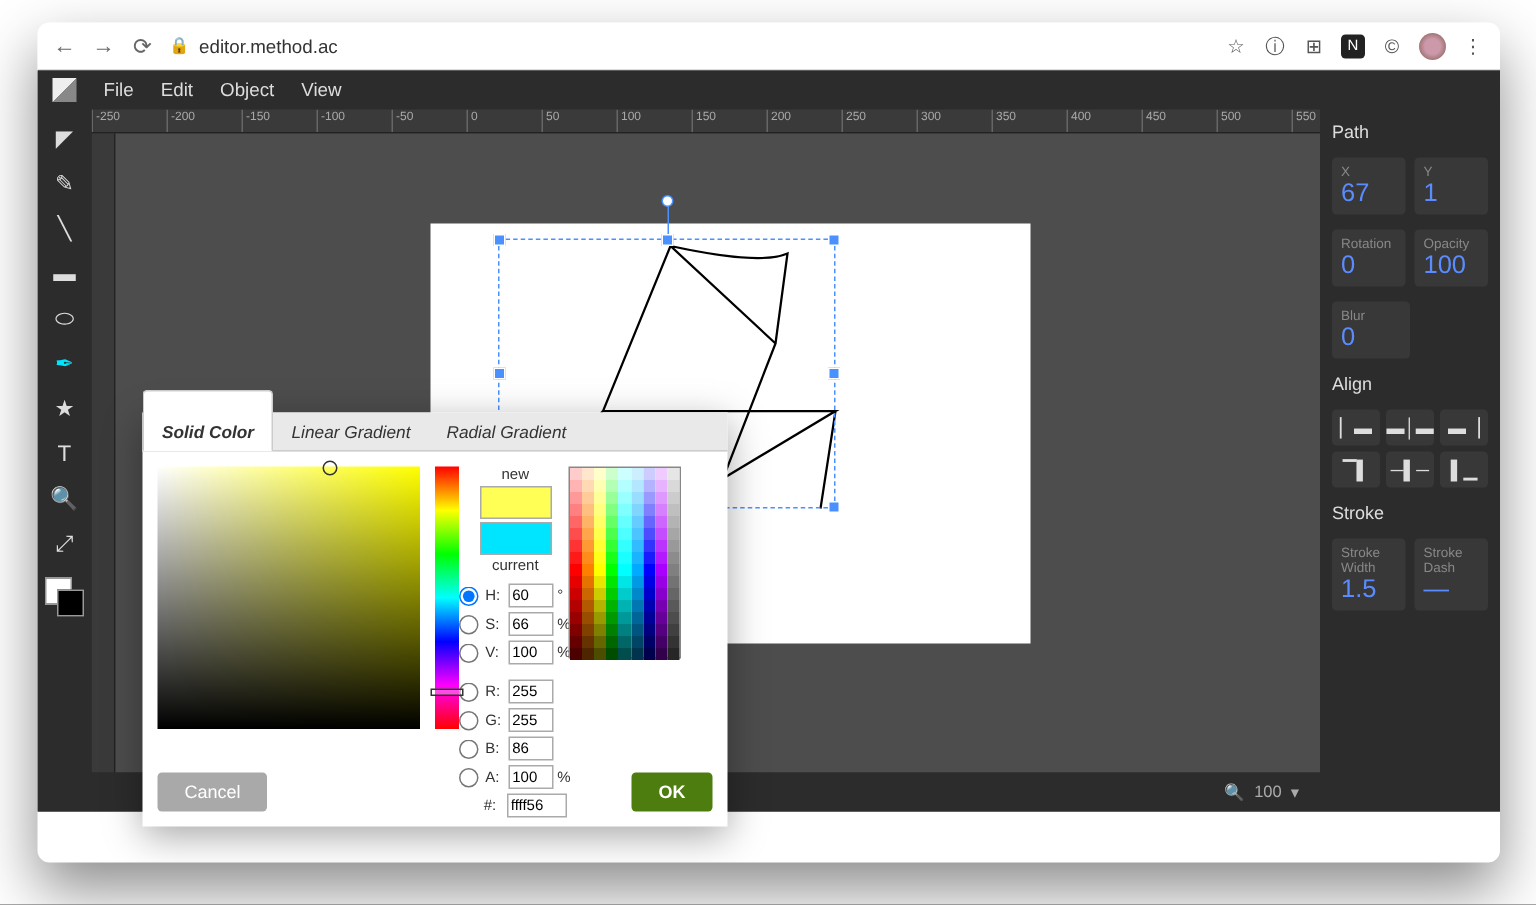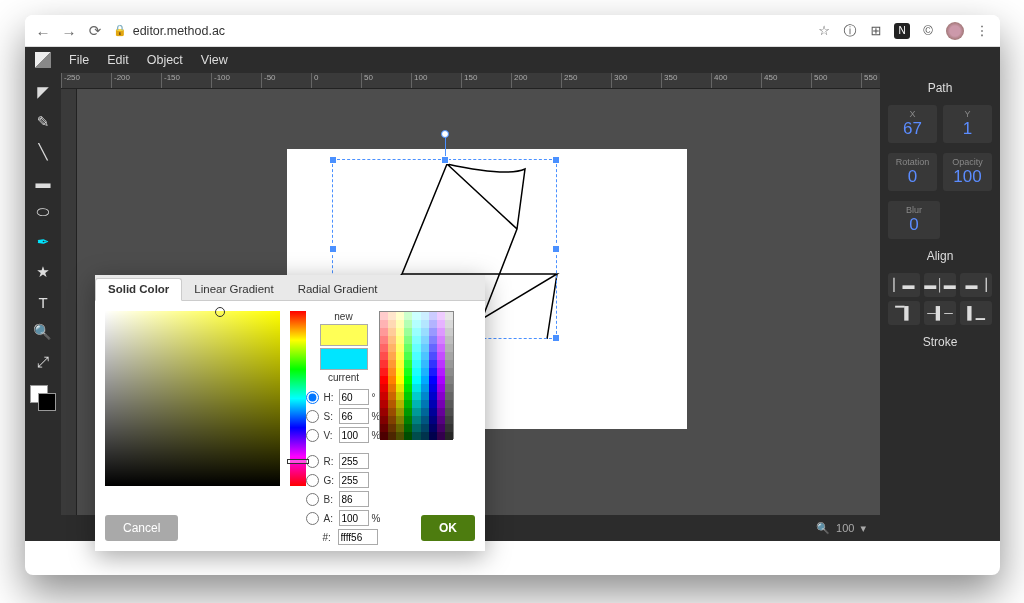--- a/index.html
+++ b/index.html
@@ -31,34 +31,34 @@
   .toolbar { position:absolute; left:0; top:26px; bottom:0; width:36px; background:#2c2c2c; display:flex; flex-direction:column; align-items:center; padding-top:6px; gap:4px;}
   .tool { width:28px;height:26px;display:flex;align-items:center;justify-content:center;color:#ddd;font-size:15px;border-radius:3px;}
   .tool.active{color:#00e5ff;}
   .swatch-pair{margin-top:6px;position:relative;width:26px;height:26px;}
   .swatch-pair .fg{position:absolute;left:0;top:0;width:18px;height:18px;background:#fff;border:1px solid #999;}
   .swatch-pair .bg{position:absolute;right:0;bottom:0;width:18px;height:18px;background:#000;border:1px solid #999;}
   .canvas-area{position:absolute;left:52px;top:42px;right:120px;bottom:26px;background:#4d4d4d;overflow:hidden;}
   .artboard{position:absolute;left:210px;top:60px;width:400px;height:280px;background:#fff;}
   .selection{position:absolute;left:45px;top:10px;width:225px;height:180px;border:1px dashed #4a90ff;}
   .handle{position:absolute;width:8px;height:8px;background:#4a90ff;border:1px solid #fff;}
-  .panel { position:absolute; right:0; top:26px; bottom:0; width:120px; background:#2c2c2c; padding:8px; display:flex;flex-direction:column;gap:10px; font-size:11px;text-align:center;}
+  .panel { position:absolute; right:0; top:26px; bottom:0; width:120px; background:#2c2c2c; padding:8px; display:flex;flex-direction:column;gap:10px; font-size:11px;}
   .panel h4{color:#ddd;font-weight:500;font-size:12px;}
   .prop-row{display:flex;gap:6px;}
   .prop-box{flex:1;background:#383838;border-radius:3px;padding:4px 6px;}
   .prop-box .lbl{font-size:9px;color:#888;}
   .prop-box .val{font-size:17px;color:#5b8cff;}
   .align-grid{display:grid;grid-template-columns:repeat(3,1fr);gap:4px;}
   .align-btn{height:24px;background:#383838;border-radius:3px;display:flex;align-items:center;justify-content:center;color:#ddd;font-size:12px;}
   .statusbar{position:absolute;left:36px;right:120px;bottom:0;height:26px;background:#2c2c2c;display:flex;align-items:center;justify-content:flex-end;padding-right:14px;gap:6px;color:#aaa;font-size:11px;}
   .swatch-strip{position:absolute;left:42px;bottom:4px;height:16px;width:320px;background:linear-gradient(90deg,#000,#444 8%,#888 12%,#ff0 18%,#0f0 28%,#0ff 38%,#00f 48%,#f0f 58%,#f00 68%,#ffd6a5 76%,#fdffb6 82%,#caffbf 86%,#9bf6ff 90%,#bdb2ff 94%,#ffc6ff 98%);opacity:.85;}
   
   .picker { position:absolute; left:70px; top:228px; width:390px; height:276px; background:#fff; box-shadow:0 6px 24px rgba(0,0,0,.35); font-size:11px; color:#333;}
   .picker-tabs{height:26px;display:flex;align-items:flex-end;background:#e9e9e9;border-bottom:1px solid #ccc;}
-  .ptab{padding:4px 12px 5px;font-size:11.5px;color:#333;}
+  .ptab{padding:22px 12px 5px;font-size:11.5px;color:#333;font-style:italic;}
   .ptab.active{background:#fff;border:1px solid #ccc;border-bottom:1px solid #fff;border-radius:3px 3px 0 0;margin-bottom:-1px;font-weight:600;}
   .picker-body{padding:10px;display:flex;gap:10px;}
   .sv-panel{width:175px;height:175px;background:linear-gradient(to top,#000,transparent),linear-gradient(to right,#fff,#ffff00);position:relative;}
   .sv-cursor{position:absolute; right:55px; top:-4px; width:10px;height:10px;border:1px solid #333;border-radius:50%;}
   .hue-bar{width:16px;height:175px;background:linear-gradient(to bottom,#f00,#ff0,#0f0,#0ff,#00f,#f0f,#f00);position:relative;}
   .hue-caret{position:absolute;left:-3px;width:22px;height:5px;border:1px solid #333;background:rgba(255,255,255,.3);top:148px;}
   .preview-col{width:55px;display:flex;flex-direction:column;align-items:center;gap:2px;font-size:10px;}
   .preview-box{width:48px;height:22px;border:1px solid #aaa;}
   .hsv-col{display:flex;flex-direction:column;gap:3px;}
   .hsv-row{display:flex;align-items:center;gap:3px;}
@@ -195,20 +195,30 @@
       <h4>Align</h4>
       <div class="align-grid">
         <div class="align-btn">▏▬</div>
         <div class="align-btn">▬│▬</div>
         <div class="align-btn">▬▕</div>
         <div class="align-btn">▔▌</div>
         <div class="align-btn">─▌─</div>
         <div class="align-btn">▌▁</div>
       </div>
       <h4>Stroke</h4>
+      <div class="prop-row">
+        <div class="prop-box">
+            <div class="lbl">Stroke Width</div>
+            <div class="val">1.5</div>
+          </div>
+        <div class="prop-box">
+            <div class="lbl">Stroke Dash</div>
+            <div class="val">—</div>
+          </div>
+      </div>
     </div>
 
     <div class="statusbar">
       <div class="swatch-strip"></div>
       <span>🔍</span>
       <span>100</span>
       <span>▾</span>
     </div>
 
     <div class="picker">

